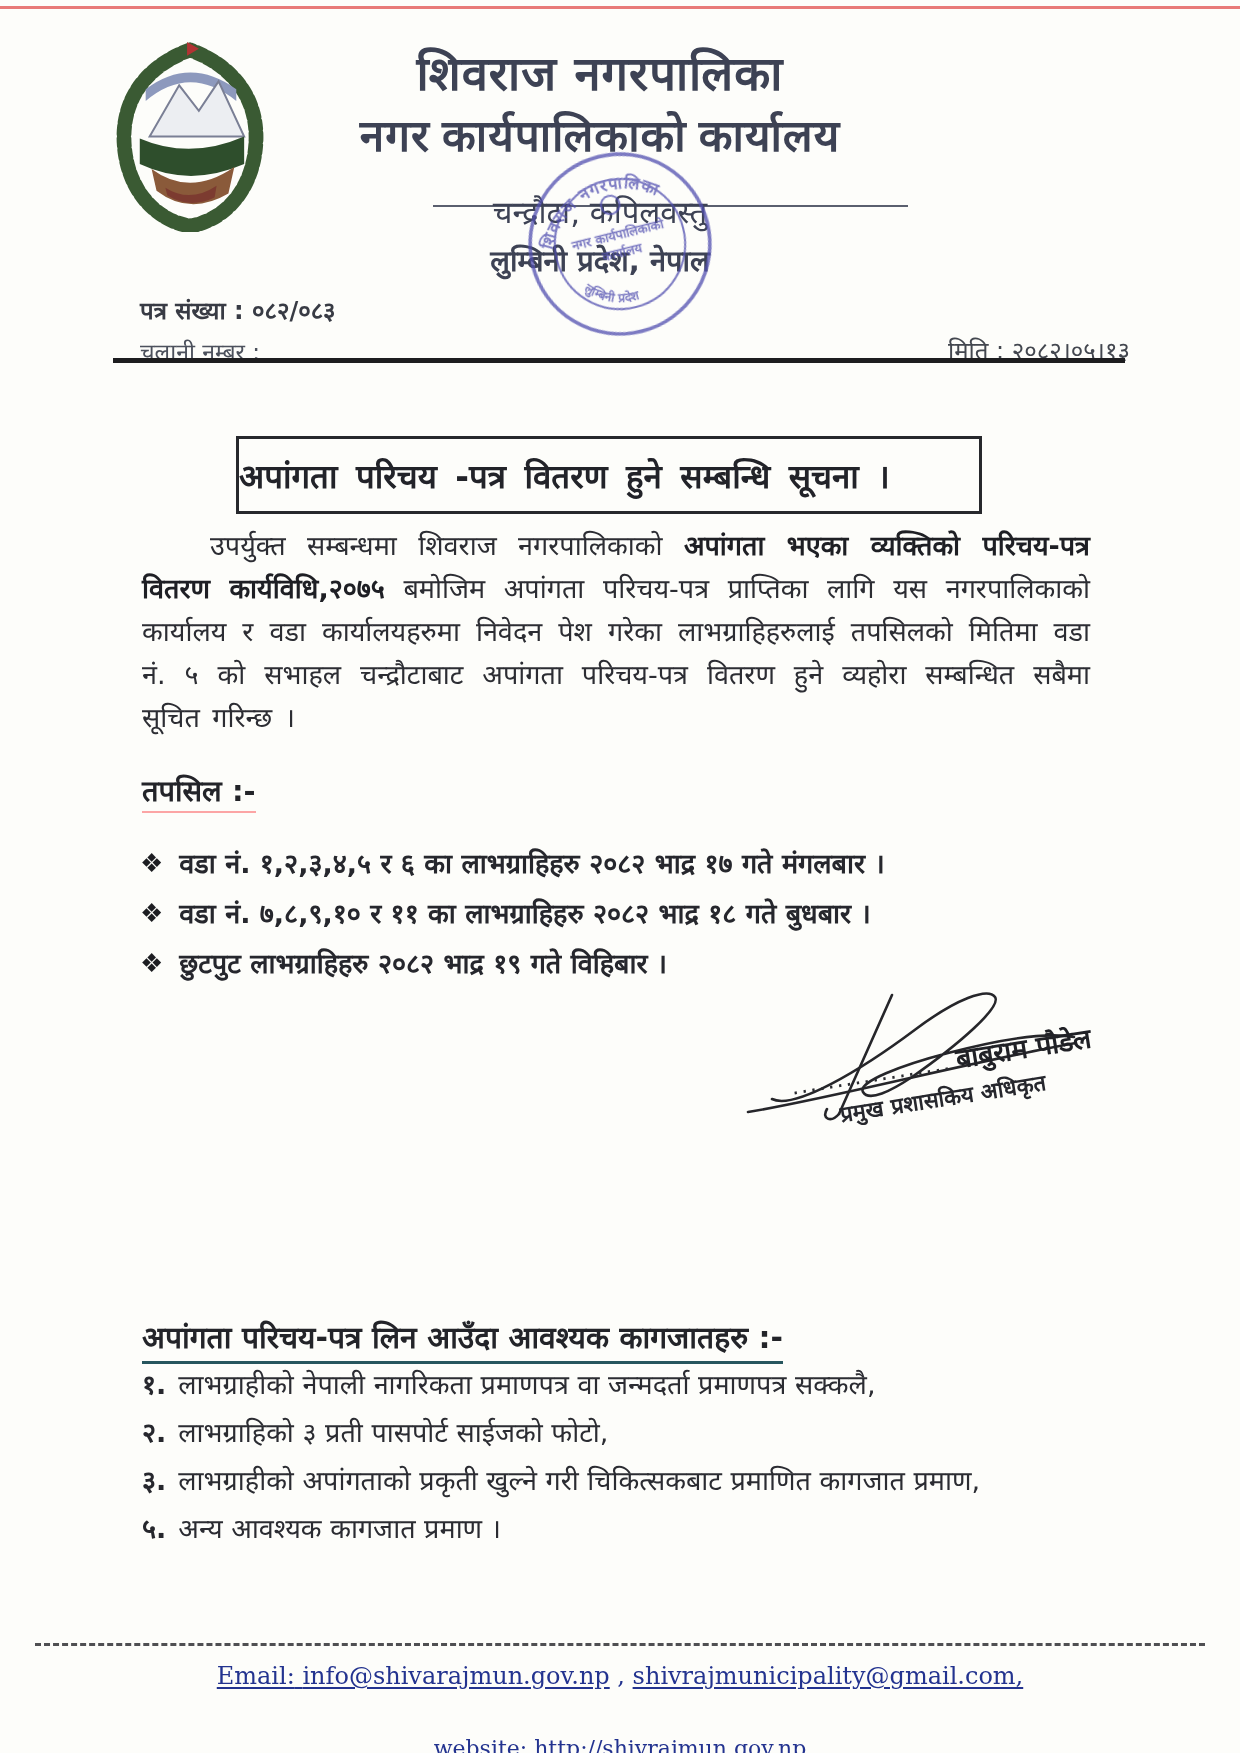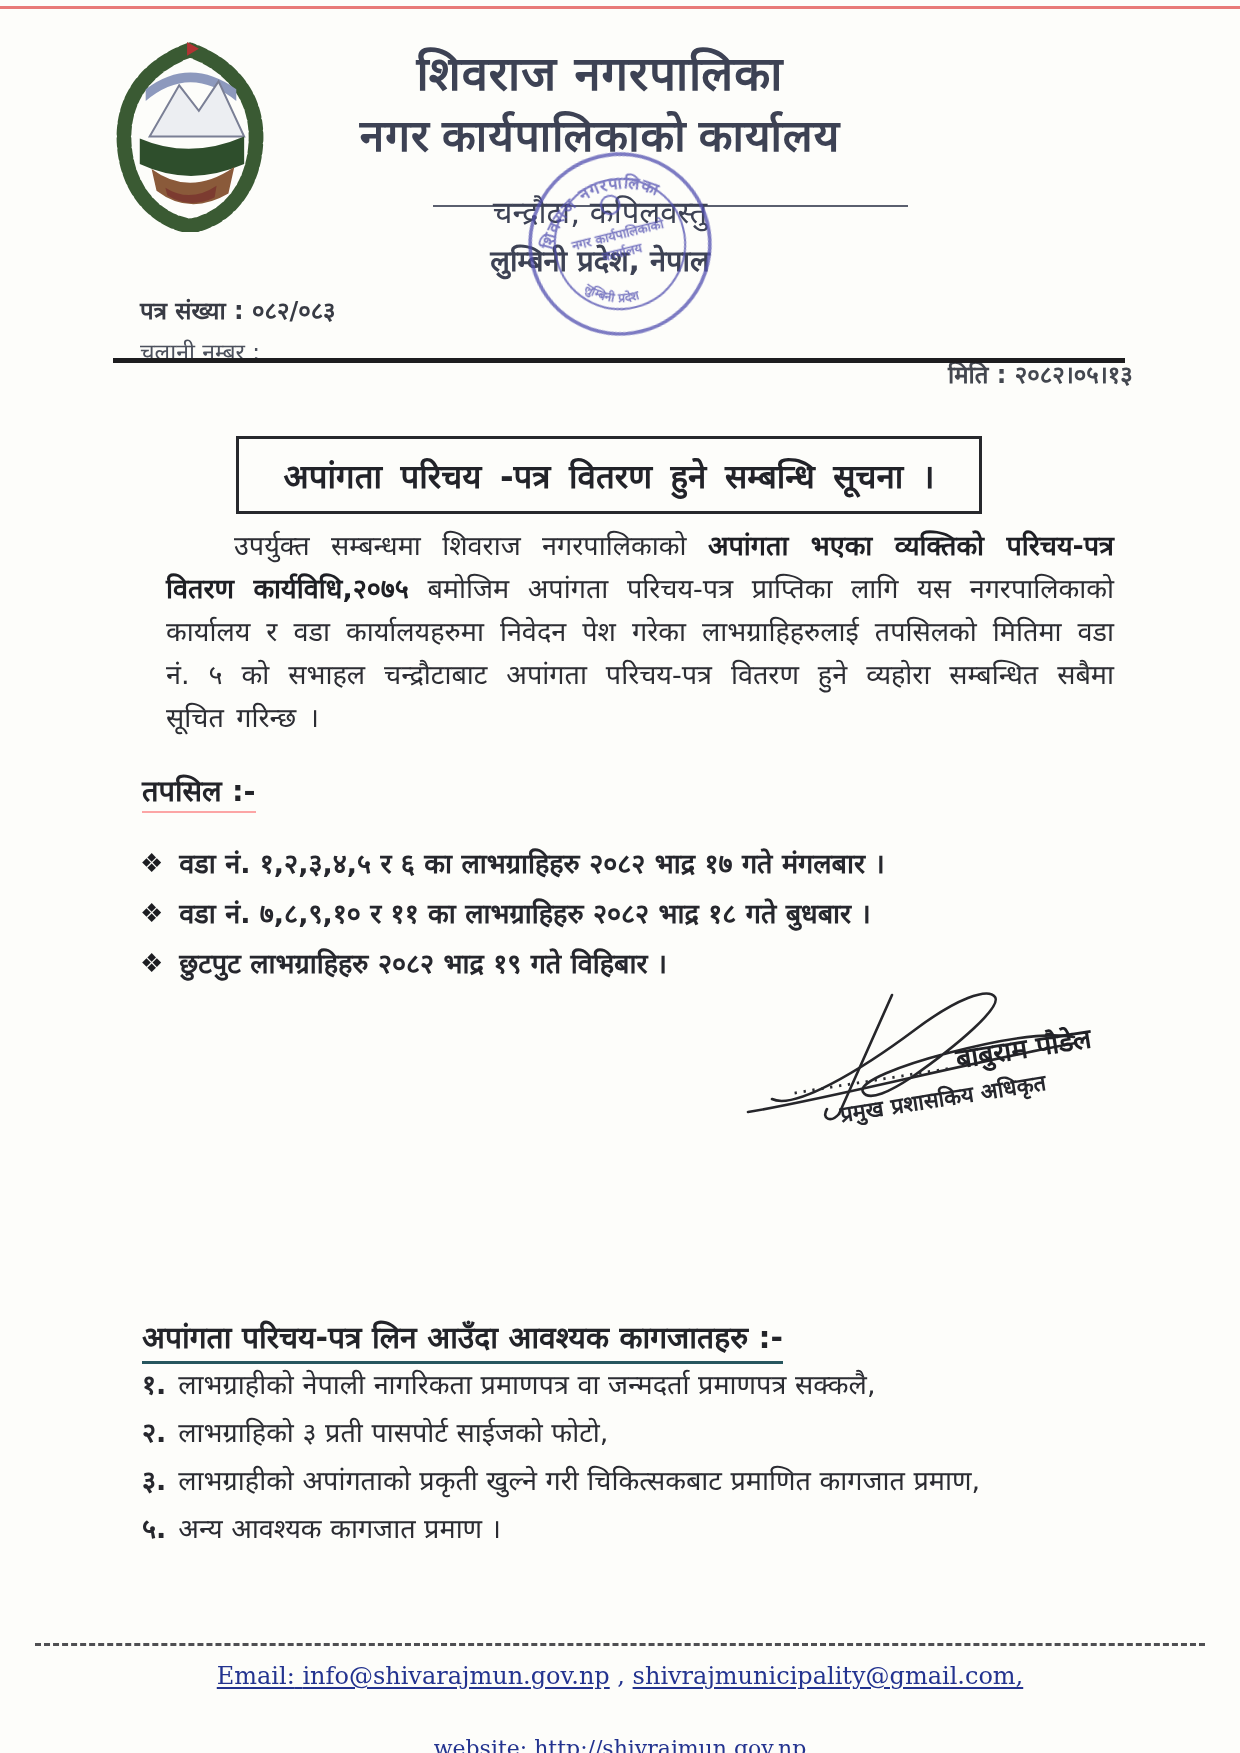--- a/index.html
+++ b/index.html
@@ -21,29 +21,29 @@
   .hdr-rule{top:205px;left:433px;width:475px;height:2px;background:#5a5f6e;z-index:1;}
   .hdr-addr2{top:240px;left:0;width:1200px;text-align:center;
     font-size:29px;color:#3d4254;font-weight:bold;z-index:2;}
   .logo{top:40px;left:106px;width:168px;height:192px;}
   
   .stamp{top:150px;left:526px;width:188px;height:188px;
     transform:rotate(-14deg);opacity:.75;z-index:3;filter:blur(.3px);}
   
   .meta-letter{top:293px;left:140px;font-size:24px;font-weight:bold;color:#383b44;}
   .meta-dispatch{top:335px;left:140px;font-size:23px;font-weight:normal;color:#4c515c;}
-  .meta-date{top:333px;left:948px;font-size:24px;font-weight:bold;color:#43474f;margin-top:24px;}
+  .meta-date{top:333px;left:948px;font-size:24px;font-weight:normal;color:#43474f;}
   .thick-rule{top:358px;left:113px;width:1012px;height:5px;background:#1d1d1f;}
   
   .title-box{top:436px;left:236px;width:740px;height:72px;border:3px solid #27282c;
-    display:flex;align-items:center;justify-content:center;background:#fdfdfa;}
+    display:flex;align-items:center;background:#fdfdfa;}
   .title-box span{font-size:33px;font-weight:bold;color:#222329;word-spacing:7px;}
   
   .body-par{top:524px;left:142px;width:948px;font-size:27px;line-height:43px;
-    text-align:justify;text-indent:68px;color:#2c2d33;word-spacing:4px;margin-left:24px;}
+    text-align:justify;text-indent:68px;color:#2c2d33;word-spacing:4px;}
   .body-par b{color:#1e1f24;}
   
   .sched-head{top:770px;left:142px;font-size:29px;font-weight:bold;color:#232429;
     border-bottom:2px solid #fca5a5;padding-bottom:2px;}
   .sched-list{top:846px;left:140px;width:960px;}
   .bullet-row{display:flex;align-items:flex-start;margin-bottom:15px;}
   .bullet-glyph{font-size:26px;margin-right:16px;color:#1d1e22;line-height:35px;}
   .bullet-text{font-size:27px;font-weight:bold;color:#26272d;line-height:35px;}
   
   .sig-scrawl{top:983px;left:742px;width:338px;height:138px;}

